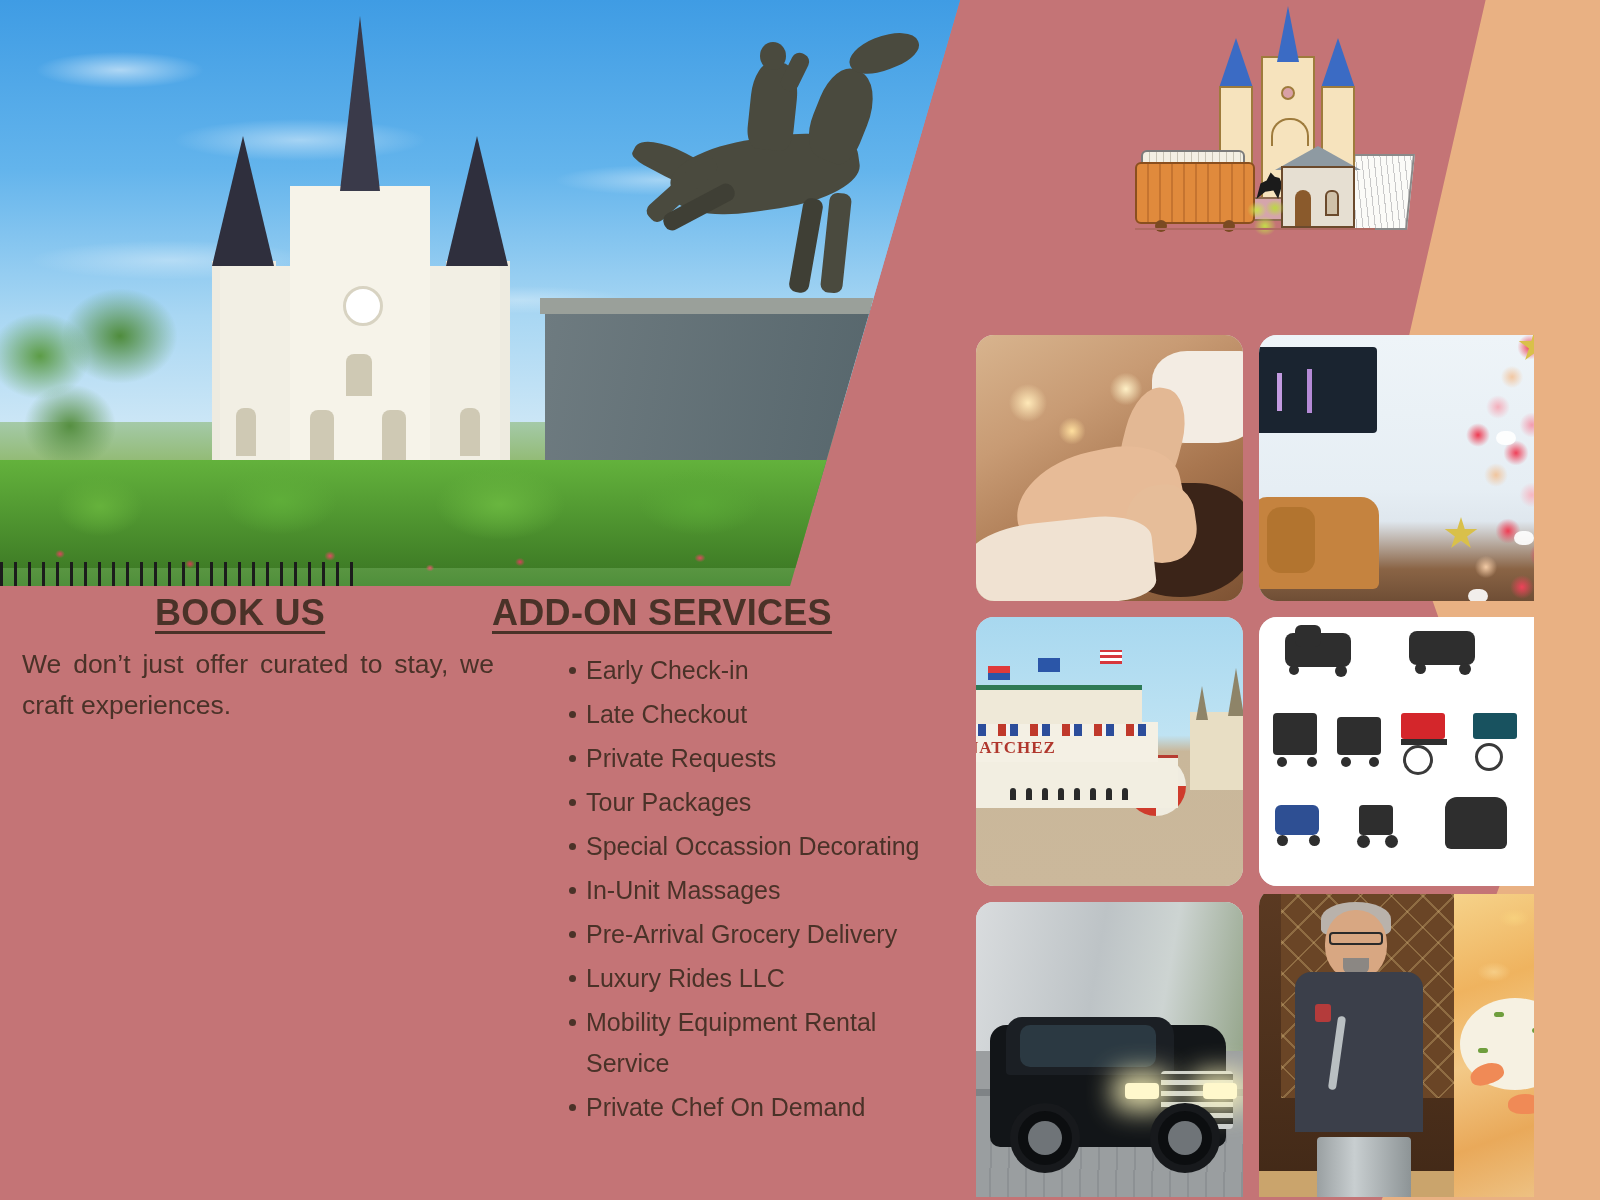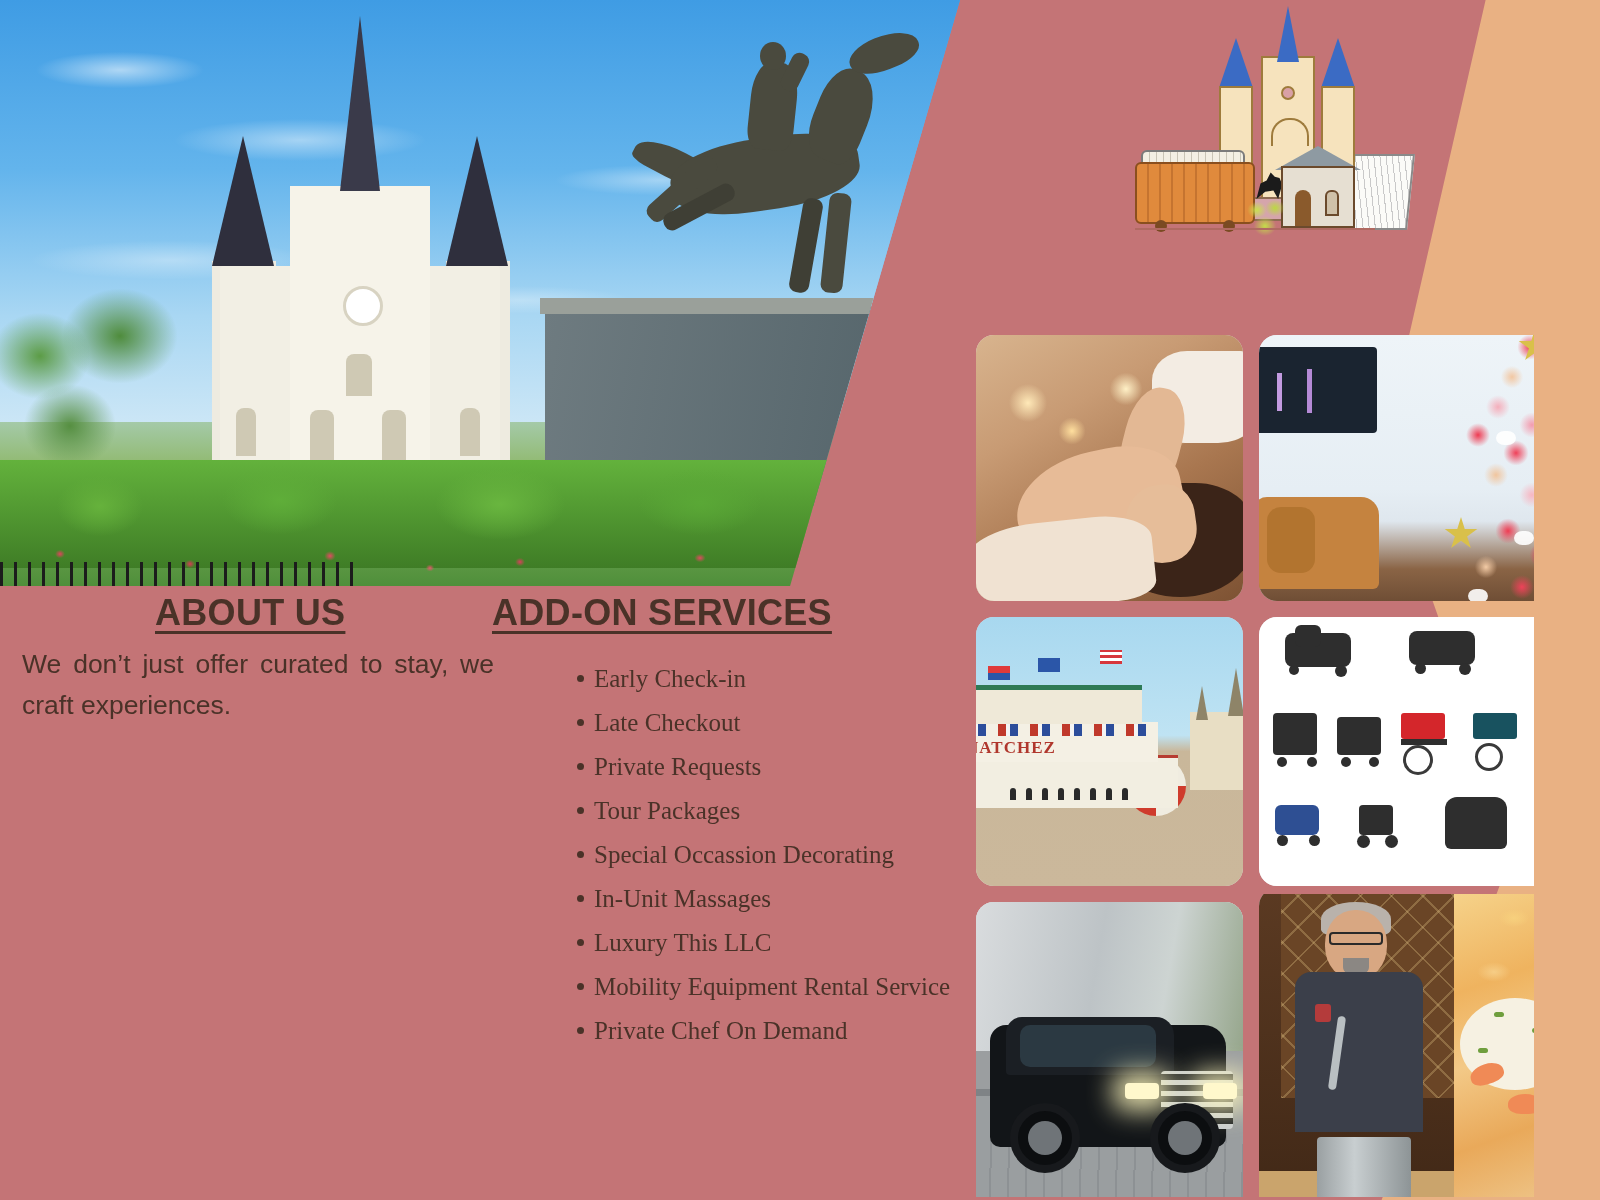--- a/index.html
+++ b/index.html
@@ -246,22 +246,22 @@
   #hd-addon{left:492px;top:6px;}
 
   .about-body{
     position:absolute;left:22px;top:58px;width:472px;
     color:#4a3228;font-size:26.5px;line-height:41px;text-align:justify;
   }
   .about-body p{margin:0 0 34px 0;}
   .about-body p:last-child{margin-bottom:0;}
 
   ul.services{
-    position:absolute;left:556px;top:56px;width:360px;margin:16px;padding:0 0 0 22px;
-    color:#4a3228;font-size:25px;line-height:41px;list-style:none;font-family:Liberation Serif, serif;
+    position:absolute;left:556px;top:56px;width:360px;margin:8px;padding:0 0 0 22px;
+    color:#4a3228;font-size:25px;line-height:41px;list-style:none;
   }
   ul.services li{position:relative;margin:0 0 3px 0;}
   ul.services li::before{
     content:"";position:absolute;left:-17px;top:17px;width:7px;height:7px;border-radius:50%;background:#4a3228;
   }
 </style>
 </head>
 <body>
 
 <div id="page">
@@ -479,33 +479,34 @@
 
           </div>
         </div>
       </div>
     </div>
 
   </div>
 
   <div class="text-col">
 
-    <h2 class="hd" id="hd-about">ABOUT US</h2>
+    <h2 class="hd" id="hd-about">BOOK US</h2>
     <h2 class="hd" id="hd-addon">ADD-ON SERVICES</h2>
 
     <div class="about-body">
       <p>We don’t just offer curated to stay, we craft experiences.</p>
     </div>
 
     <ul class="services" id="services-list">
         <li>Early Check-in</li>
         <li>Late Checkout</li>
         <li>Private Requests</li>
         <li>Tour Packages</li>
         <li>Special Occassion Decorating</li>
         <li>In-Unit Massages</li>
-        <li>Luxury This LLC</li>
+        <li>Pre-Arrival Grocery Delivery</li>
+        <li>Luxury Rides LLC</li>
         <li>Mobility Equipment Rental Service</li>
         <li>Private Chef On Demand</li>
       </ul>
 
   </div>
 </div>
 
 </body></html>

